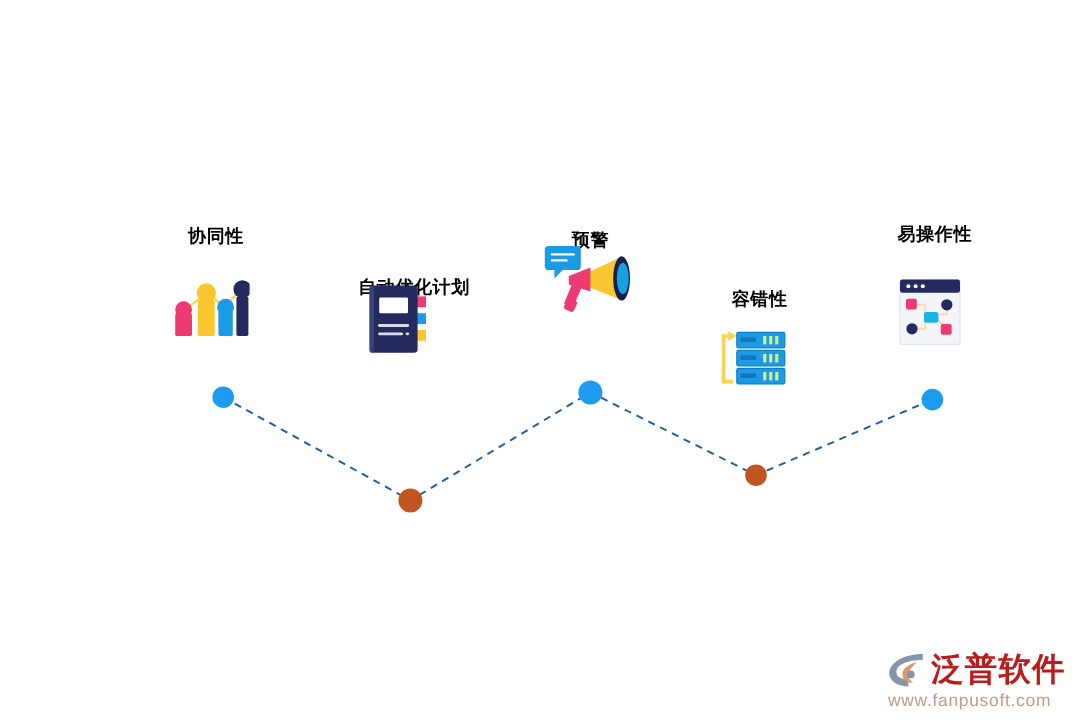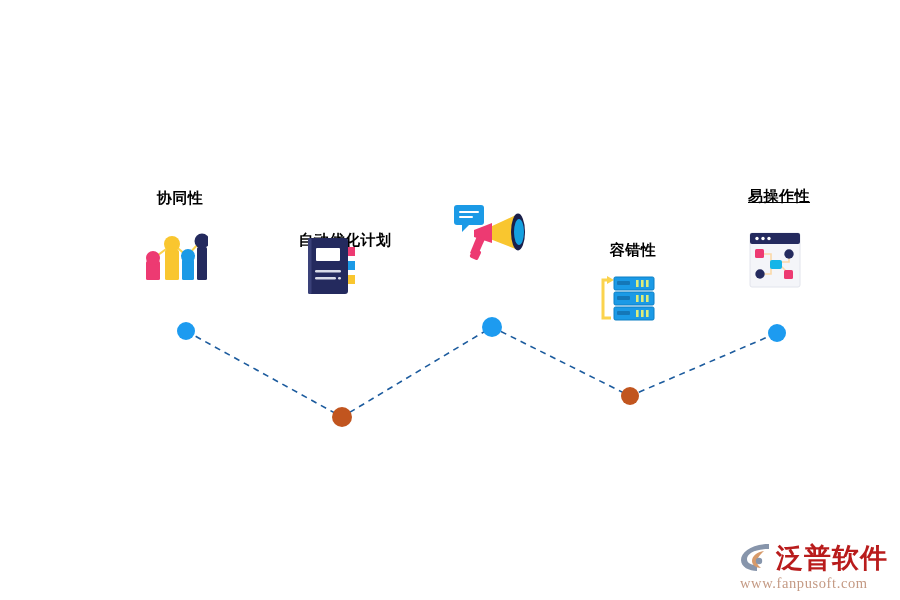--- a/index.html
+++ b/index.html
@@ -73,21 +73,21 @@
     font-weight: bold;
     color: #b91c1c;
     letter-spacing: 1px;
     line-height: 1;
     font-family: "DejaVu Sans", sans-serif;
   }
   .wm-url {
     font-size: 14.5px;
     color: #c49a84;
     letter-spacing: 0.6px;
-    font-family: Liberation Serif, serif;
+    font-family: Liberation Sans, sans-serif;
     margin-top: 2px;
     margin-left: 2px;
   }
 </style>
 </head>
 <body>
 
 <div id="stage">
 
   <svg id="connector" viewBox="0 0 900 600" xmlns="http://www.w3.org/2000/svg">
@@ -129,20 +129,23 @@
       <rect x="3" y="3" width="3.5" height="56" rx="1.5" fill="#3a4179"></rect>
 
       <rect x="11" y="13" width="24" height="13" rx="1" fill="#ffffff"></rect>
 
       <rect x="10" y="35" width="26" height="2.4" rx="1.2" fill="#d9dce8"></rect>
       <rect x="10" y="42" width="21" height="2.4" rx="1.2" fill="#d9dce8"></rect>
       <rect x="33" y="42" width="3" height="2.4" rx="1.2" fill="#d9dce8"></rect>
     </svg>
   </div>
 
+  <div class="feature" style="left:492px; top:193px;">
+    <div class="feature-label">预警</div>
+  </div>
   <div style="position:absolute; left:490px; top:234px; transform:translate(-50%,-50%);">
     <svg class="feature-icon" width="76" height="62" viewBox="0 0 76 62" xmlns="http://www.w3.org/2000/svg">
 
       <rect x="2" y="2" width="30" height="20" rx="3" fill="#1b9ae6"></rect>
       <path d="M10 22 L10 29 L17 22 Z" fill="#1b9ae6"></path>
       <rect x="7" y="8" width="20" height="2" rx="1" fill="#ffffff"></rect>
       <rect x="7" y="13" width="14" height="2" rx="1" fill="#ffffff"></rect>
 
       <path d="M38 24 L66 11 C72 19 72 39 66 47 L38 36 Z" fill="#f9c62f"></path>
 
@@ -185,21 +188,21 @@
         <rect x="20" y="33" width="40" height="13" rx="1.5" fill="#1b9ae6"></rect>
         <rect x="20" y="33" width="40" height="13" rx="1.5" fill="none" stroke="#0c7fc4" stroke-width="1"></rect>
         <rect x="23" y="37" width="13" height="4" rx="1" fill="#1477b8"></rect>
         <rect x="42" y="36" width="2.6" height="7" fill="#ddec7a"></rect>
         <rect x="47" y="36" width="2.6" height="7" fill="#ddec7a"></rect>
         <rect x="52" y="36" width="2.6" height="7" fill="#ddec7a"></rect>
       </g>
     </svg>
   </div>
 
-  <div class="feature" style="left:779px; top:188px;text-decoration:underline;">
+  <div class="feature" style="left:779px; top:188px;">
     <div class="feature-label">易操作性</div>
   </div>
   <div style="position:absolute; left:775px; top:260px; transform:translate(-50%,-50%);">
     <svg class="feature-icon" width="52" height="56" viewBox="0 0 52 56" xmlns="http://www.w3.org/2000/svg">
 
       <rect x="1" y="1" width="50" height="54" rx="2" fill="#f4f5f9" stroke="#e2e4ec" stroke-width="1"></rect>
 
       <rect x="1" y="1" width="50" height="11" rx="2" fill="#242a5e"></rect>
       <circle cx="8" cy="6.5" r="1.7" fill="#ffffff"></circle>
       <circle cx="14" cy="6.5" r="1.7" fill="#ffffff"></circle>

